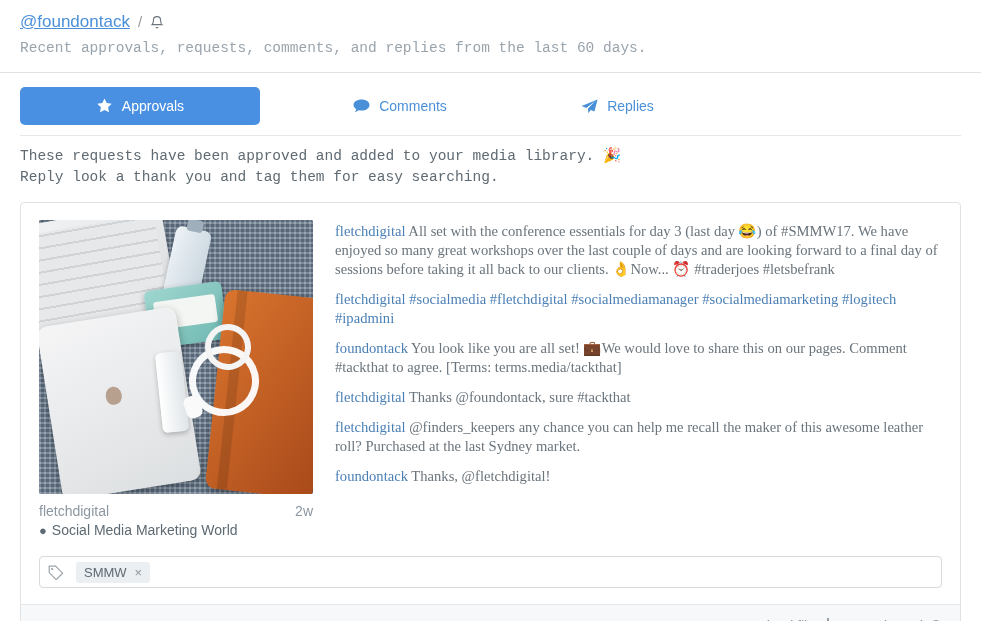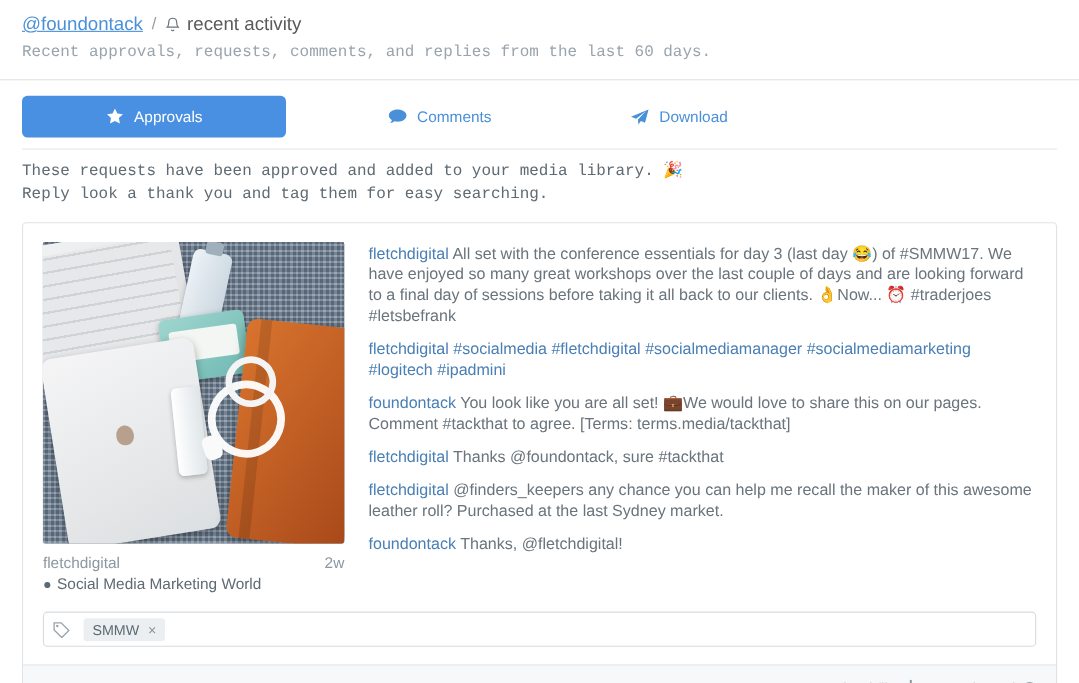--- a/index.html
+++ b/index.html
@@ -232,21 +232,21 @@
     margin-top: 3px;
     font-size: 14px;
     color: #5e6a73;
     display: flex;
     align-items: center;
     gap: 5px;
   }
   .pin-icon { color:#5e6a73; font-size: 13px; line-height:1; }
 
   
-  .thread { flex: 1 1 auto; padding-top: 2px; }
+  .thread { flex: 1 1 auto; padding-top: 2px; font-family: Liberation Serif, serif; }
   .cmt {
     font-size: 14.6px;
     line-height: 19px;
     color: #5d6a73;
     margin-bottom: 11px;
   }
   .cmt .user { color: #4a7fb5; }
   .cmt .tag  { color: #4a7fb5; }
   .cmt .txt  { color: #6a747c; }
 
@@ -303,21 +303,20 @@
   <div class="header">
     <div class="breadcrumb">
       <a class="handle" href="#">@foundontack</a>
       <span class="sep">/</span>
       <span class="bell-icon">
         <svg width="14" height="16" viewBox="0 0 14 16" fill="none" stroke="#6b757d" stroke-width="1.1">
           <path d="M7 1.6c-2.1 0-3.6 1.6-3.6 3.6 0 3.2-1.3 4.4-1.3 4.4h9.8s-1.3-1.2-1.3-4.4c0-2-1.5-3.6-3.6-3.6z"></path>
           <path d="M5.8 12.1a1.3 1.3 0 0 0 2.4 0"></path>
         </svg>
       </span>
-      <span class="current">recent activity</span>
     </div>
     <div class="subtitle">Recent approvals, requests, comments, and replies from the last 60 days.</div>
   </div>
 
   <div class="tabs">
     <div class="tab tab-approvals">
       <span class="ticon">
         <svg width="17" height="16" viewBox="0 0 17 16">
             <path fill="#ffffff" d="M8.5 0.6l2.2 4.5 5 .7-3.6 3.5.9 4.9-4.5-2.3-4.5 2.3.9-4.9L1.3 5.8l5-.7z"></path>
           </svg>
@@ -331,21 +330,21 @@
           </svg>
       </span>
       <span>Comments</span>
     </div>
     <div class="tab tab-requests">
       <span class="ticon">
         <svg width="17" height="15" viewBox="0 0 17 15">
             <path fill="#4a90d9" d="M16.6.5L0.6 7.1l4.7 1.8L14.3 2 7 9.6l.3 4.6 2.4-3.3 3.7 1.7z"></path>
           </svg>
       </span>
-      <span>Download</span>
+      <span>Replies</span>
     </div>
   </div>
   <div class="tabs-underline"></div>
 
   <div class="notice">
     <span class="line">These requests have been approved and added to your media library. 🎉</span>
     <span class="line">Reply look a thank you and tag them for easy searching.</span>
   </div>
 
   <div class="card">

